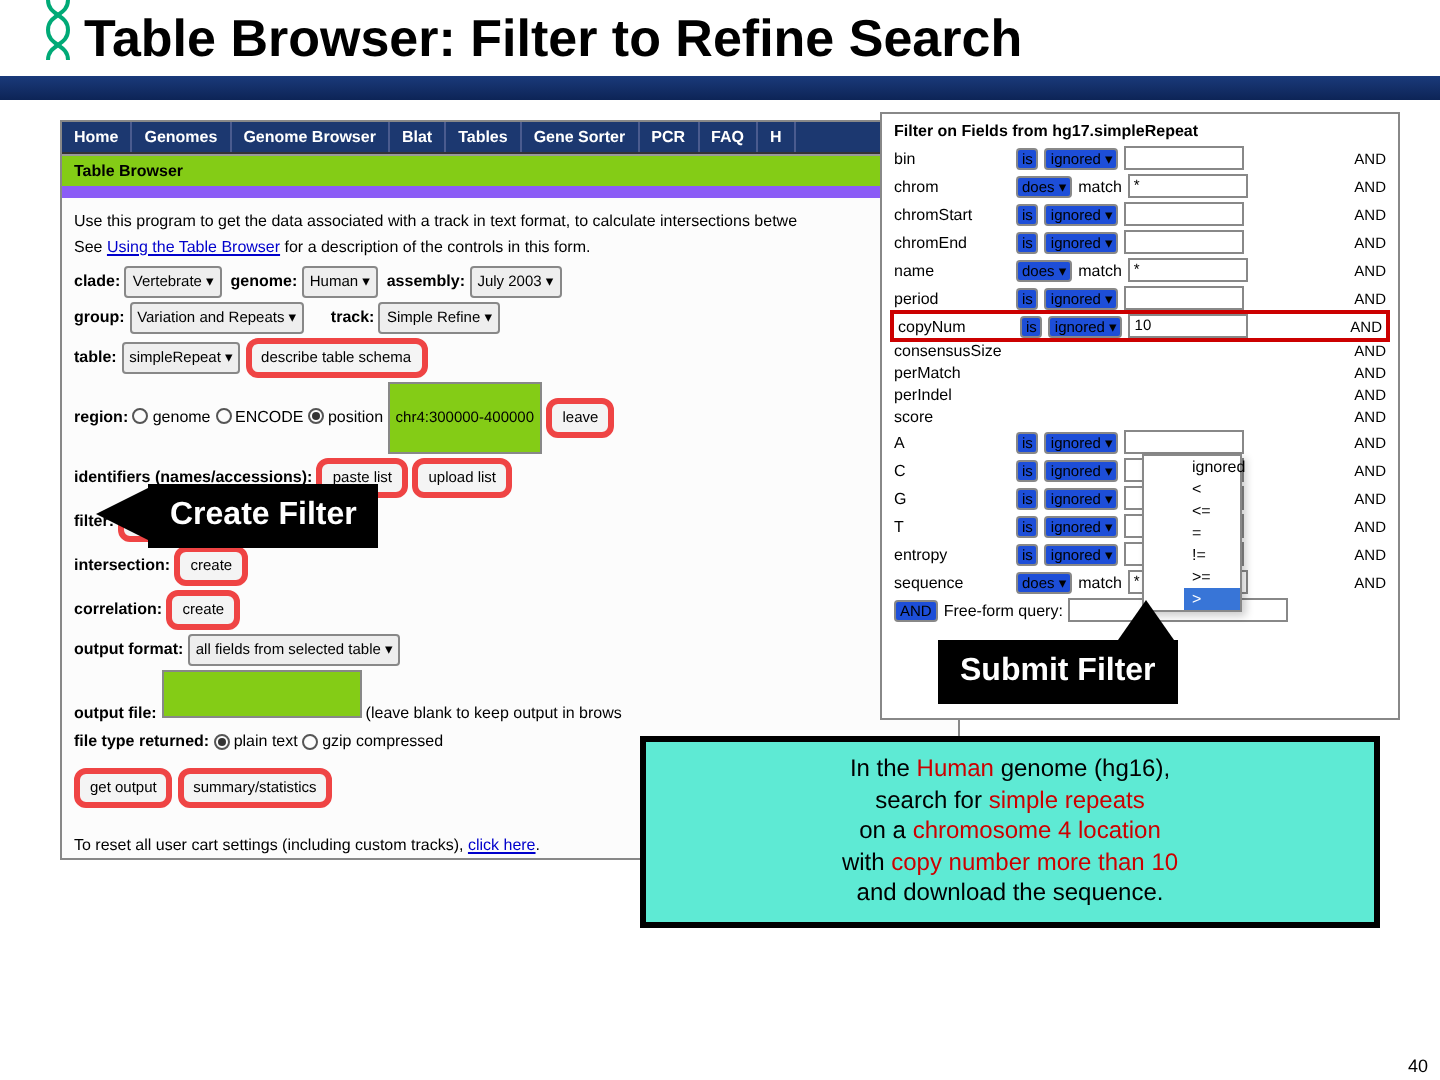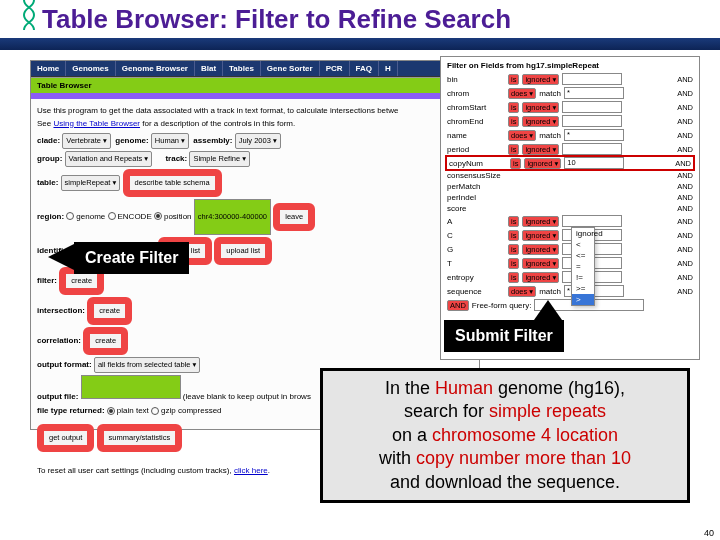--- a/index.html
+++ b/index.html
@@ -1,52 +1,52 @@
 <!DOCTYPE html>
 <html><head>
 <meta charset="utf-8">
 <style>
   * { box-sizing: border-box; }
   body { margin:0; font-family: Arial, sans-serif; background:#fff; width:720px; height:540px; position:relative; overflow:hidden; }
   .dna { position:absolute; left:20px; top:0; width:18px; height:30px; }
-  .title { position:absolute; left:42px; top:4px; font-size:26px; font-weight:bold; color:#4c1d95; }
+  .title { position:absolute; left:42px; top:4px; font-size:26px; font-weight:bold; color:#000000; }
   .bluebar { position:absolute; left:0; top:38px; width:720px; height:12px; background:linear-gradient(#1a3a7a,#0d2456); }
   
   .browser-panel { position:absolute; left:30px; top:60px; width:450px; height:370px; border:1px solid #888; background:#fcfcfc; font-size:8px; }
   .navbar { background:#1c3870; color:#fff; padding:0; display:flex; border-bottom:1px solid #333; }
   .navbar span { padding:3px 6px; border-right:1px solid #4a5b8f; font-size:8px; font-weight:bold; }
   .section-head { background:#84cc16; padding:3px 6px; font-weight:bold; border-top:1px solid #999; border-bottom:6px solid #8b5cf6; }
   .content { padding:4px 6px; line-height:1.6; }
   .content a { color:#00c; text-decoration:underline; }
   .row { margin:2px 0; }
   .lbl { font-weight:bold; }
   .sel { display:inline-block; background:#eee; border:1px solid #888; padding:1px 3px; border-radius:2px; font-size:7.5px; }
-  .btn { display:inline-block; background:#f4f4f4; border:7px solid #ef4444; border-radius:6px; padding:1px 5px; font-size:7.5px; }
+  .btn { display:inline-block; background:#f4f4f4; border:3px solid #ef4444; border-radius:6px; padding:1px 5px; font-size:7.5px; }
   .txt { display:inline-block; background:#84cc16; border:1px solid #888; padding:11px 3px; font-size:7.5px; min-width:30px; }
   .radio { display:inline-block; width:8px; height:8px; border:1px solid #555; border-radius:50%; vertical-align:middle; margin-right:2px; position:relative; }
   .radio.on::after { content:""; position:absolute; left:1px; top:1px; width:4px; height:4px; background:#333; border-radius:50%; }
   
   .filter-panel { position:absolute; right:20px; top:56px; width:260px; height:304px; border:1px solid #888; background:#fff; padding:4px 6px; font-size:8px; }
   .frow { display:flex; align-items:center; margin:2px 0; gap:3px; }
   .frow .fname { width:58px; }
-  .mini { background:#ef4444; border:1px solid #888; padding:0 2px; font-size:7.5px; border-radius:2px; }
+  .mini { background:#1d4ed8; border:1px solid #888; padding:0 2px; font-size:7.5px; border-radius:2px; }
   .minitxt { background:#fff; border:1px solid #888; padding:0 2px; font-size:7.5px; min-width:60px; height:12px; }
   .and { font-size:7.5px; margin-left:auto; }
   .redbox { border:2px solid #c00; padding:0 2px; margin:-2px; }
-  .dropdown { position:absolute; left:130px; top:170px; background:#fff; border:1px solid #888; width:24px; font-size:8px; box-shadow:2px 2px 4px rgba(0,0,0,0.2); }
+  .dropdown { position:absolute; left:130px; top:170px; background:#fff; border:1px solid #888; width:50px; font-size:8px; box-shadow:2px 2px 4px rgba(0,0,0,0.2);padding-left:20px; }
   .dropdown div { padding:1px 4px; }
   .dropdown .sel-row { background:#3875d7; color:#fff; }
   
   .callout1 { position:absolute; left:74px; top:242px; }
-  .callout2 { position:absolute; left:444px; top:320px; }
+  .callout2 { position:absolute; left:469px; top:320px; }
   .callout-box { background:#000; color:#fff; padding:6px 10px; font-size:16px; font-weight:bold; border:1px solid #000; }
   .arrow-left { position:absolute; left:-26px; top:2px; width:0; height:0; border-right:26px solid #000; border-top:13px solid transparent; border-bottom:13px solid transparent; }
   .arrow-up { position:absolute; left:90px; top:-20px; width:0; height:0; border-bottom:20px solid #000; border-left:14px solid transparent; border-right:14px solid transparent; }
   
-  .mainbox { position:absolute; left:320px; top:368px; width:370px; background:#e5e5e5; border:3px solid #000; padding:6px 10px; text-align:center; font-size:18px; line-height:1.3; }
+  .mainbox { position:absolute; left:320px; top:368px; width:370px; background:#5eead4; border:3px solid #000; padding:6px 10px; text-align:center; font-size:12px; line-height:1.3; }
   .mainbox .red { color:#c00; }
   .pagenum { position:absolute; right:6px; bottom:2px; font-size:9px; }
 </style>
 </head>
 <body>
 
 <svg class="dna" viewBox="0 0 18 30">
   <path d="M4,0 C4,8 14,7 14,15 C14,23 4,22 4,30" stroke="#0a7" stroke-width="2" fill="none"></path>
   <path d="M14,0 C14,8 4,7 4,15 C4,23 14,22 14,30" stroke="#0a7" stroke-width="2" fill="none"></path>
 </svg>

